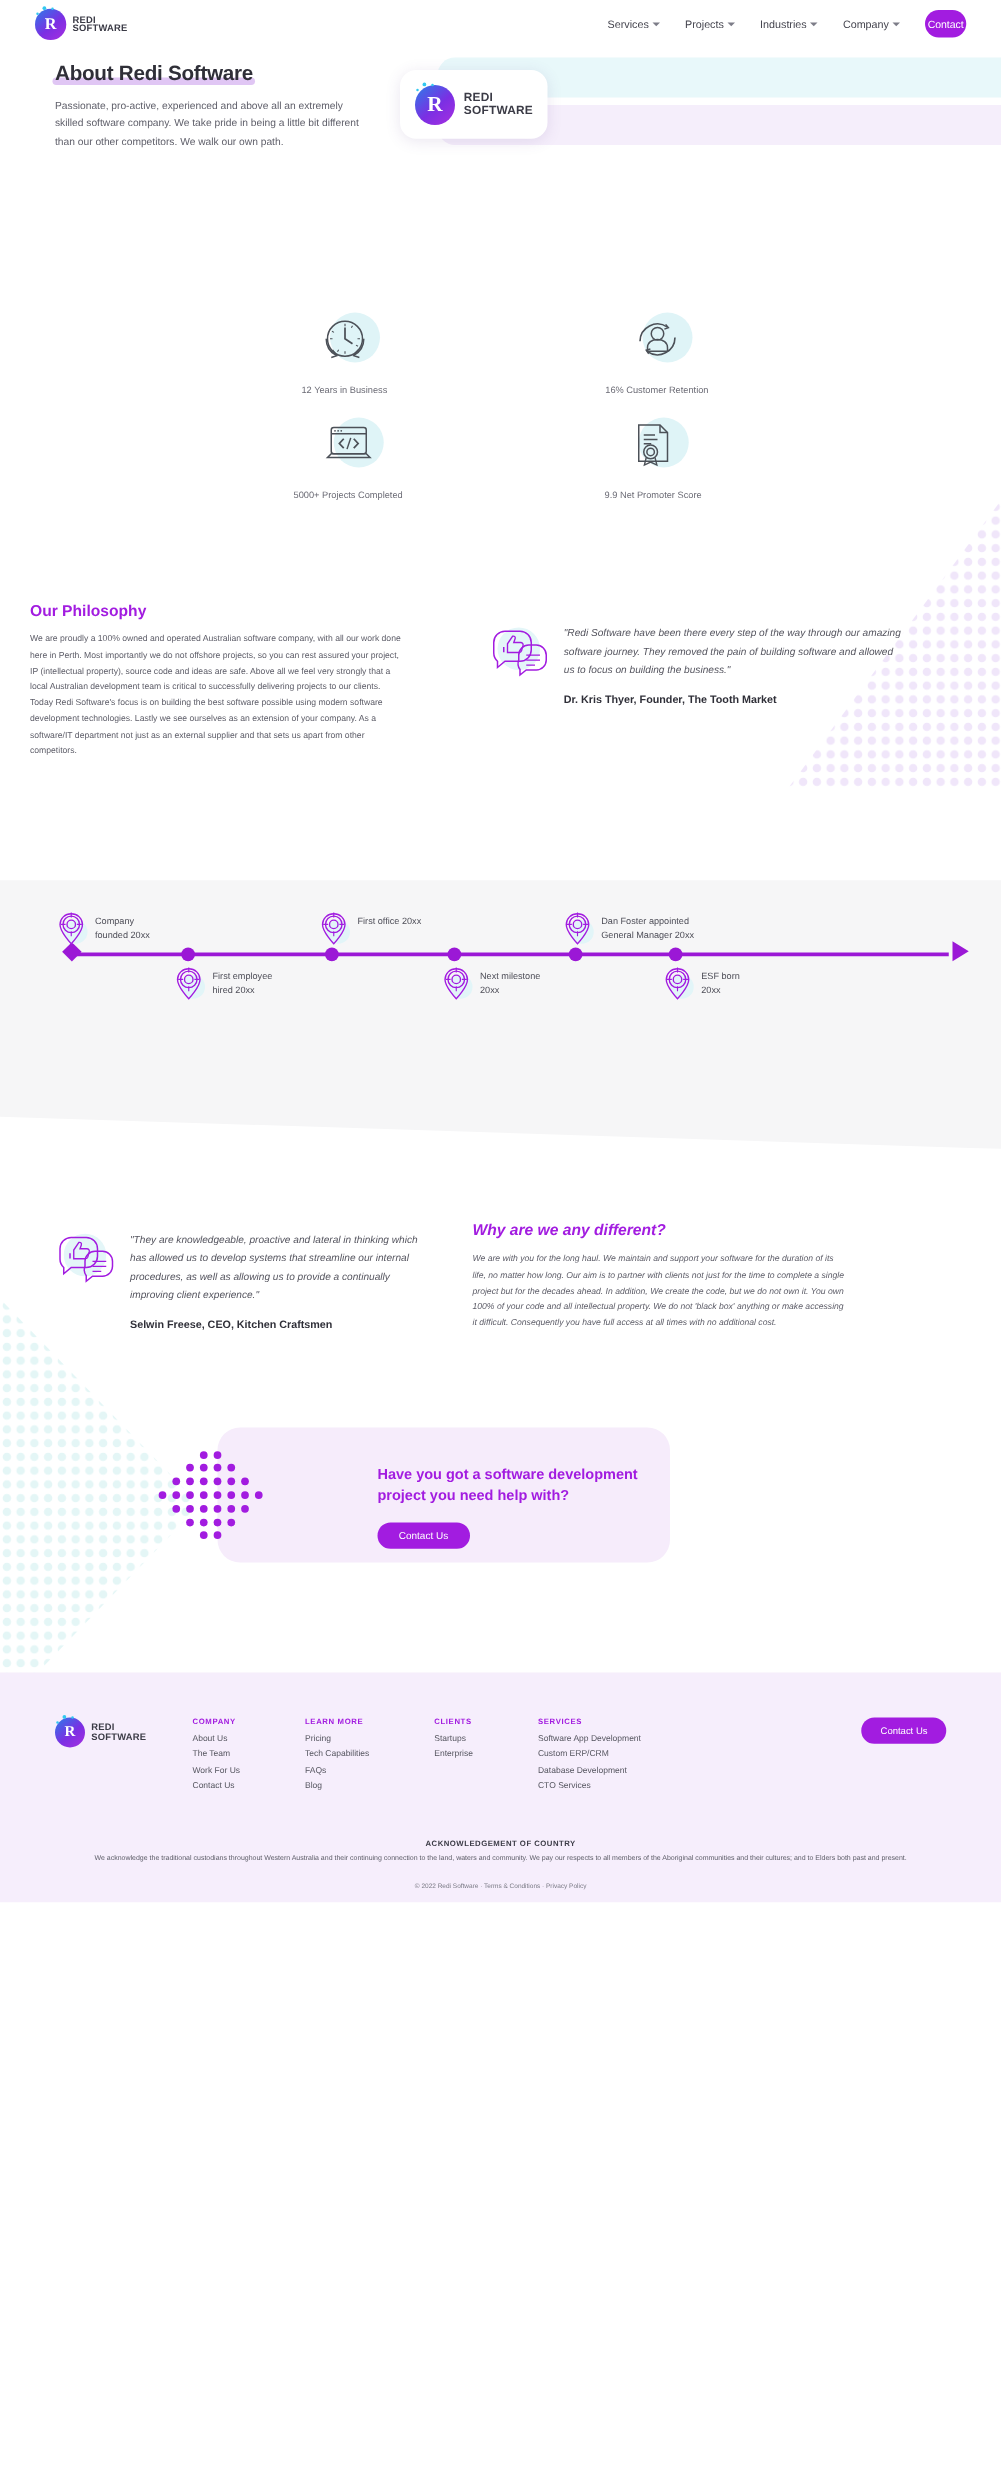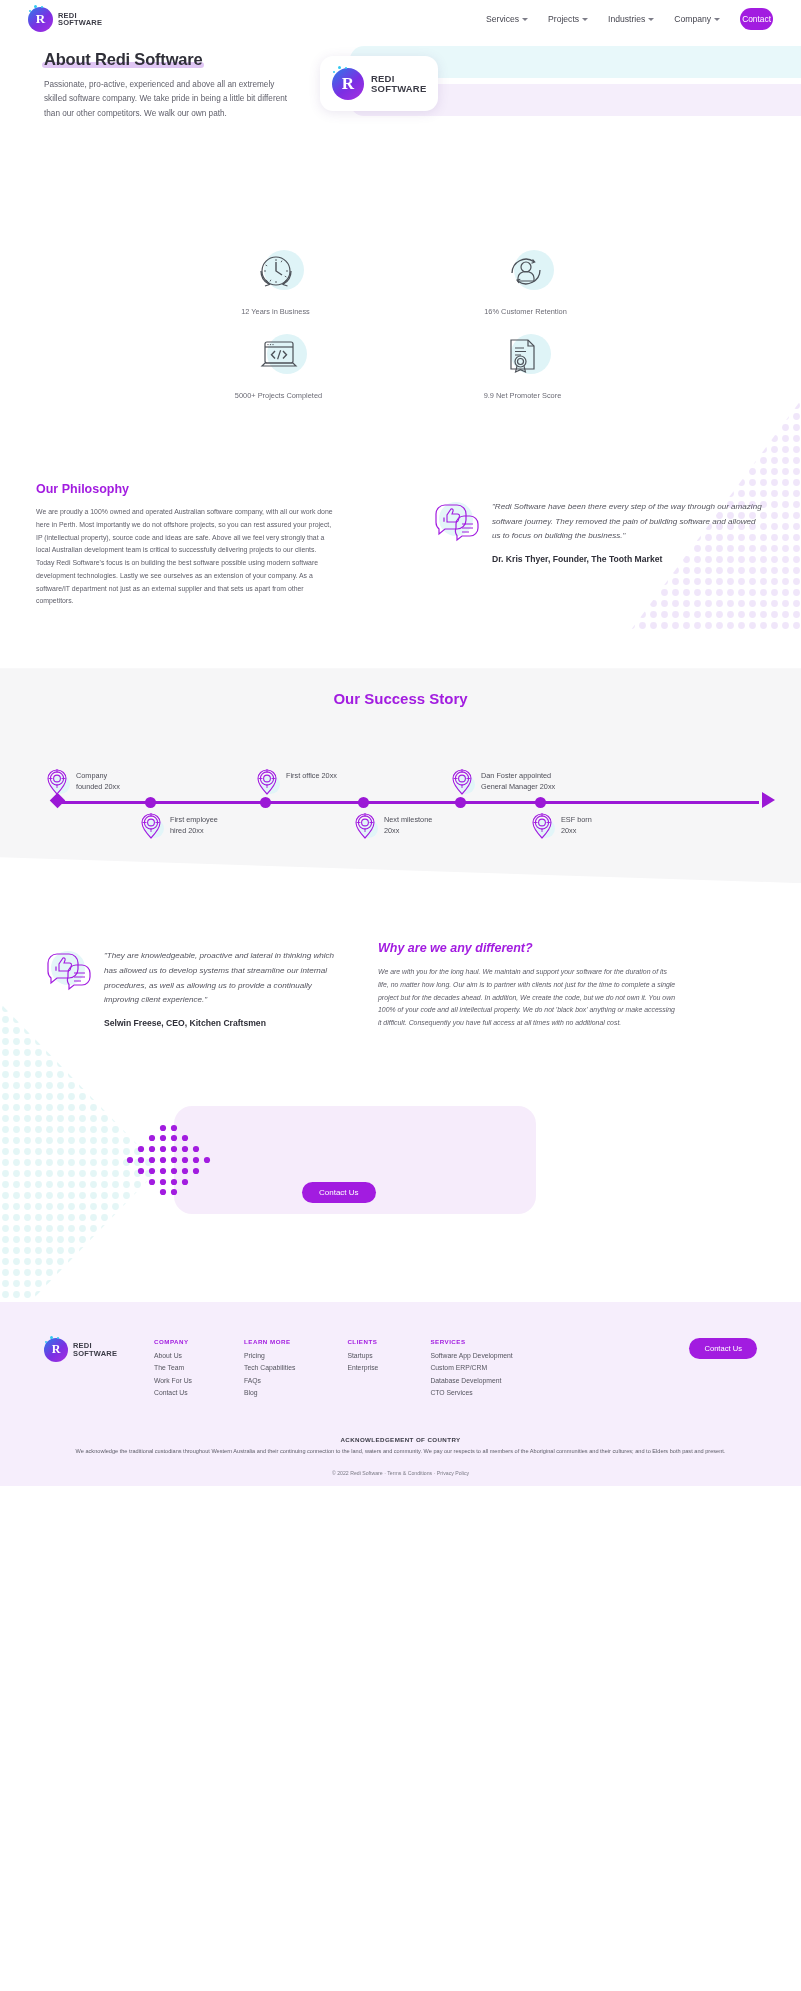--- a/index.html
+++ b/index.html
@@ -104,21 +104,21 @@
     background: #dff4f7; right: 0px; top: 4px;
   }
   .stat-ico svg { position: absolute; left: 3px; top: 0; }
   .stat-label {
     margin-top: 9px; font-size: 7.4px; color: #6b6b75; text-align: center;
     white-space: nowrap;
   }
 
   
   .philosophy { position: relative; padding-top: 82px; padding-bottom: 60px; }
-  .phil-inner { display: flex; padding: 0 36px; gap: 96px; position: relative; z-index: 3;}
+  .phil-inner { display: flex; padding: 0 24px; gap: 67px; position: relative; z-index: 3;}
   .phil-left { width: 300px; }
   .sec-title { color: #a21ce0; font-size: 12.5px; font-weight: bold; }
   .phil-body {
     margin-top: 10px; font-size: 6.9px; line-height: 1.85; color: #5d5d68;
   }
   .phil-right { display: flex; gap: 12px; padding-top: 18px; width: 330px;}
   .quote-ico { position: relative; width: 48px; height: 44px; flex: none; }
   .quote-ico .blob {
     position: absolute; width: 34px; height: 34px; border-radius: 50%;
     background: #e4f6f8; left: 7px; top: 2px;
@@ -396,21 +396,20 @@
         </div>
         <div>
           <div class="quote-text">"Redi Software have been there every step of the way through our amazing software journey. They removed the pain of building software and allowed us to focus on building the business."</div>
           <div class="quote-author">Dr. Kris Thyer, Founder, The Tooth Market</div>
         </div>
       </div>
     </div>
   </div>
 
   <div class="success">
-    <div class="success-title">Our Success Story</div>
     <div class="timeline">
       <div class="tl-start"></div>
       <div class="tl-line"></div>
       <div class="tl-arrow"></div>
       <div class="tl-dot" style="left:145px"></div>
       <div class="tl-dot" style="left:260px"></div>
       <div class="tl-dot" style="left:358px"></div>
       <div class="tl-dot" style="left:455px"></div>
       <div class="tl-dot" style="left:535px"></div>
 
@@ -553,20 +552,21 @@
           <circle cx="30" cy="58" r="3.1"></circle>
             <circle cx="41" cy="58" r="3.1"></circle>
             <circle cx="52" cy="58" r="3.1"></circle>
           <circle cx="63" cy="58" r="3.1"></circle>
           <circle cx="41" cy="4" r="3.1"></circle>
             <circle cx="52" cy="4" r="3.1"></circle>
           <circle cx="41" cy="68" r="3.1"></circle>
             <circle cx="52" cy="68" r="3.1"></circle>
         </g>
       </svg>
+      <div class="cta-text">Have you got a software development project you need help with?</div>
       <button class="cta-btn">Contact Us</button>
     </div>
   </div>
 
   <div class="footer">
     <div class="f-top">
       <div class="f-logo">
         <div class="logo">
           <div class="logo-mark">
             <span class="spark s1"></span>

